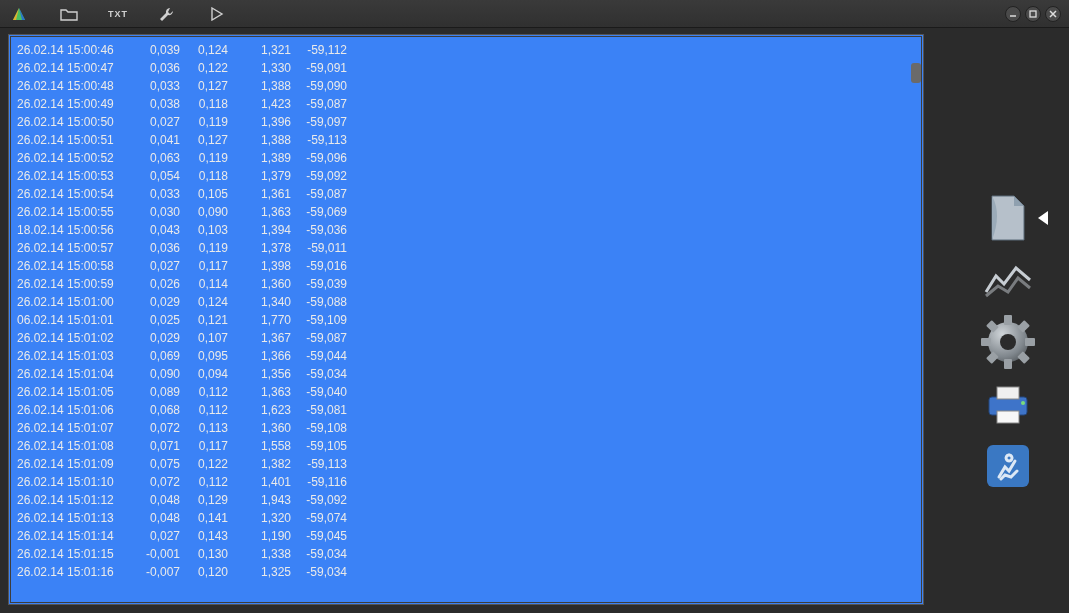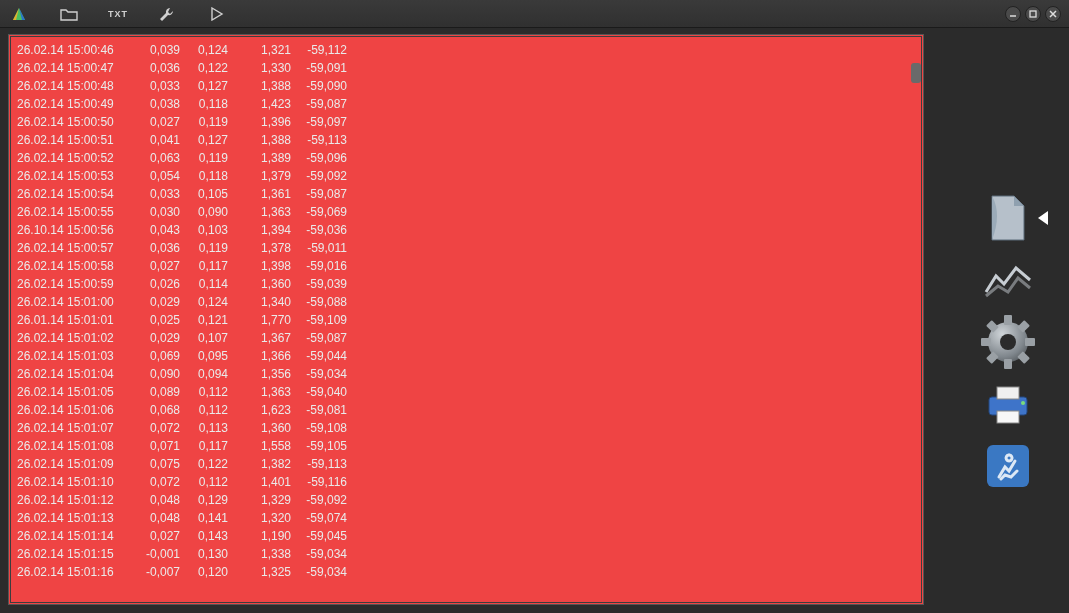--- a/index.html
+++ b/index.html
@@ -62,21 +62,21 @@
     flex:1;
     display:flex;
     overflow:hidden;
   }
 
   
   .data-frame {
     margin:6px 8px 8px 8px;
     width: 916px;
     border:1px solid #555;
-    background:#ef4444;
+    background:#3b82f6;
     position:relative;
     overflow:hidden;
   }
   .data-inner {
     position:absolute;
     inset:1px;
     border:1px solid #3d3d3d;
     padding:4px 6px;
     overflow:hidden;
     font-family: Verdana, sans-serif;
@@ -211,36 +211,36 @@
         <div class="row"><span class="c-ts">26.02.14 15:00:46</span><span class="c-a">0,039</span><span class="c-b">0,124</span><span class="c-c">1,321</span><span class="c-d">-59,112</span></div>
         <div class="row"><span class="c-ts">26.02.14 15:00:47</span><span class="c-a">0,036</span><span class="c-b">0,122</span><span class="c-c">1,330</span><span class="c-d">-59,091</span></div>
         <div class="row"><span class="c-ts">26.02.14 15:00:48</span><span class="c-a">0,033</span><span class="c-b">0,127</span><span class="c-c">1,388</span><span class="c-d">-59,090</span></div>
         <div class="row"><span class="c-ts">26.02.14 15:00:49</span><span class="c-a">0,038</span><span class="c-b">0,118</span><span class="c-c">1,423</span><span class="c-d">-59,087</span></div>
         <div class="row"><span class="c-ts">26.02.14 15:00:50</span><span class="c-a">0,027</span><span class="c-b">0,119</span><span class="c-c">1,396</span><span class="c-d">-59,097</span></div>
         <div class="row"><span class="c-ts">26.02.14 15:00:51</span><span class="c-a">0,041</span><span class="c-b">0,127</span><span class="c-c">1,388</span><span class="c-d">-59,113</span></div>
         <div class="row"><span class="c-ts">26.02.14 15:00:52</span><span class="c-a">0,063</span><span class="c-b">0,119</span><span class="c-c">1,389</span><span class="c-d">-59,096</span></div>
         <div class="row"><span class="c-ts">26.02.14 15:00:53</span><span class="c-a">0,054</span><span class="c-b">0,118</span><span class="c-c">1,379</span><span class="c-d">-59,092</span></div>
         <div class="row"><span class="c-ts">26.02.14 15:00:54</span><span class="c-a">0,033</span><span class="c-b">0,105</span><span class="c-c">1,361</span><span class="c-d">-59,087</span></div>
         <div class="row"><span class="c-ts">26.02.14 15:00:55</span><span class="c-a">0,030</span><span class="c-b">0,090</span><span class="c-c">1,363</span><span class="c-d">-59,069</span></div>
-        <div class="row"><span class="c-ts">26.10.14 15:00:56</span><span class="c-a">0,043</span><span class="c-b">0,103</span><span class="c-c">1,394</span><span class="c-d">-59,036</span></div>
+        <div class="row"><span class="c-ts">18.02.14 15:00:56</span><span class="c-a">0,043</span><span class="c-b">0,103</span><span class="c-c">1,394</span><span class="c-d">-59,036</span></div>
         <div class="row"><span class="c-ts">26.02.14 15:00:57</span><span class="c-a">0,036</span><span class="c-b">0,119</span><span class="c-c">1,378</span><span class="c-d">-59,011</span></div>
         <div class="row"><span class="c-ts">26.02.14 15:00:58</span><span class="c-a">0,027</span><span class="c-b">0,117</span><span class="c-c">1,398</span><span class="c-d">-59,016</span></div>
         <div class="row"><span class="c-ts">26.02.14 15:00:59</span><span class="c-a">0,026</span><span class="c-b">0,114</span><span class="c-c">1,360</span><span class="c-d">-59,039</span></div>
         <div class="row"><span class="c-ts">26.02.14 15:01:00</span><span class="c-a">0,029</span><span class="c-b">0,124</span><span class="c-c">1,340</span><span class="c-d">-59,088</span></div>
-        <div class="row"><span class="c-ts">26.01.14 15:01:01</span><span class="c-a">0,025</span><span class="c-b">0,121</span><span class="c-c">1,770</span><span class="c-d">-59,109</span></div>
+        <div class="row"><span class="c-ts">06.02.14 15:01:01</span><span class="c-a">0,025</span><span class="c-b">0,121</span><span class="c-c">1,770</span><span class="c-d">-59,109</span></div>
         <div class="row"><span class="c-ts">26.02.14 15:01:02</span><span class="c-a">0,029</span><span class="c-b">0,107</span><span class="c-c">1,367</span><span class="c-d">-59,087</span></div>
         <div class="row"><span class="c-ts">26.02.14 15:01:03</span><span class="c-a">0,069</span><span class="c-b">0,095</span><span class="c-c">1,366</span><span class="c-d">-59,044</span></div>
         <div class="row"><span class="c-ts">26.02.14 15:01:04</span><span class="c-a">0,090</span><span class="c-b">0,094</span><span class="c-c">1,356</span><span class="c-d">-59,034</span></div>
         <div class="row"><span class="c-ts">26.02.14 15:01:05</span><span class="c-a">0,089</span><span class="c-b">0,112</span><span class="c-c">1,363</span><span class="c-d">-59,040</span></div>
         <div class="row"><span class="c-ts">26.02.14 15:01:06</span><span class="c-a">0,068</span><span class="c-b">0,112</span><span class="c-c">1,623</span><span class="c-d">-59,081</span></div>
         <div class="row"><span class="c-ts">26.02.14 15:01:07</span><span class="c-a">0,072</span><span class="c-b">0,113</span><span class="c-c">1,360</span><span class="c-d">-59,108</span></div>
         <div class="row"><span class="c-ts">26.02.14 15:01:08</span><span class="c-a">0,071</span><span class="c-b">0,117</span><span class="c-c">1,558</span><span class="c-d">-59,105</span></div>
         <div class="row"><span class="c-ts">26.02.14 15:01:09</span><span class="c-a">0,075</span><span class="c-b">0,122</span><span class="c-c">1,382</span><span class="c-d">-59,113</span></div>
         <div class="row"><span class="c-ts">26.02.14 15:01:10</span><span class="c-a">0,072</span><span class="c-b">0,112</span><span class="c-c">1,401</span><span class="c-d">-59,116</span></div>
-        <div class="row"><span class="c-ts">26.02.14 15:01:12</span><span class="c-a">0,048</span><span class="c-b">0,129</span><span class="c-c">1,329</span><span class="c-d">-59,092</span></div>
+        <div class="row"><span class="c-ts">26.02.14 15:01:12</span><span class="c-a">0,048</span><span class="c-b">0,129</span><span class="c-c">1,943</span><span class="c-d">-59,092</span></div>
         <div class="row"><span class="c-ts">26.02.14 15:01:13</span><span class="c-a">0,048</span><span class="c-b">0,141</span><span class="c-c">1,320</span><span class="c-d">-59,074</span></div>
         <div class="row"><span class="c-ts">26.02.14 15:01:14</span><span class="c-a">0,027</span><span class="c-b">0,143</span><span class="c-c">1,190</span><span class="c-d">-59,045</span></div>
         <div class="row"><span class="c-ts">26.02.14 15:01:15</span><span class="c-a">-0,001</span><span class="c-b">0,130</span><span class="c-c">1,338</span><span class="c-d">-59,034</span></div>
         <div class="row"><span class="c-ts">26.02.14 15:01:16</span><span class="c-a">-0,007</span><span class="c-b">0,120</span><span class="c-c">1,325</span><span class="c-d">-59,034</span></div>
       </div>
     <div class="scrollbar-track">
       <div class="scrollbar-thumb"></div>
     </div>
   </div>
 

